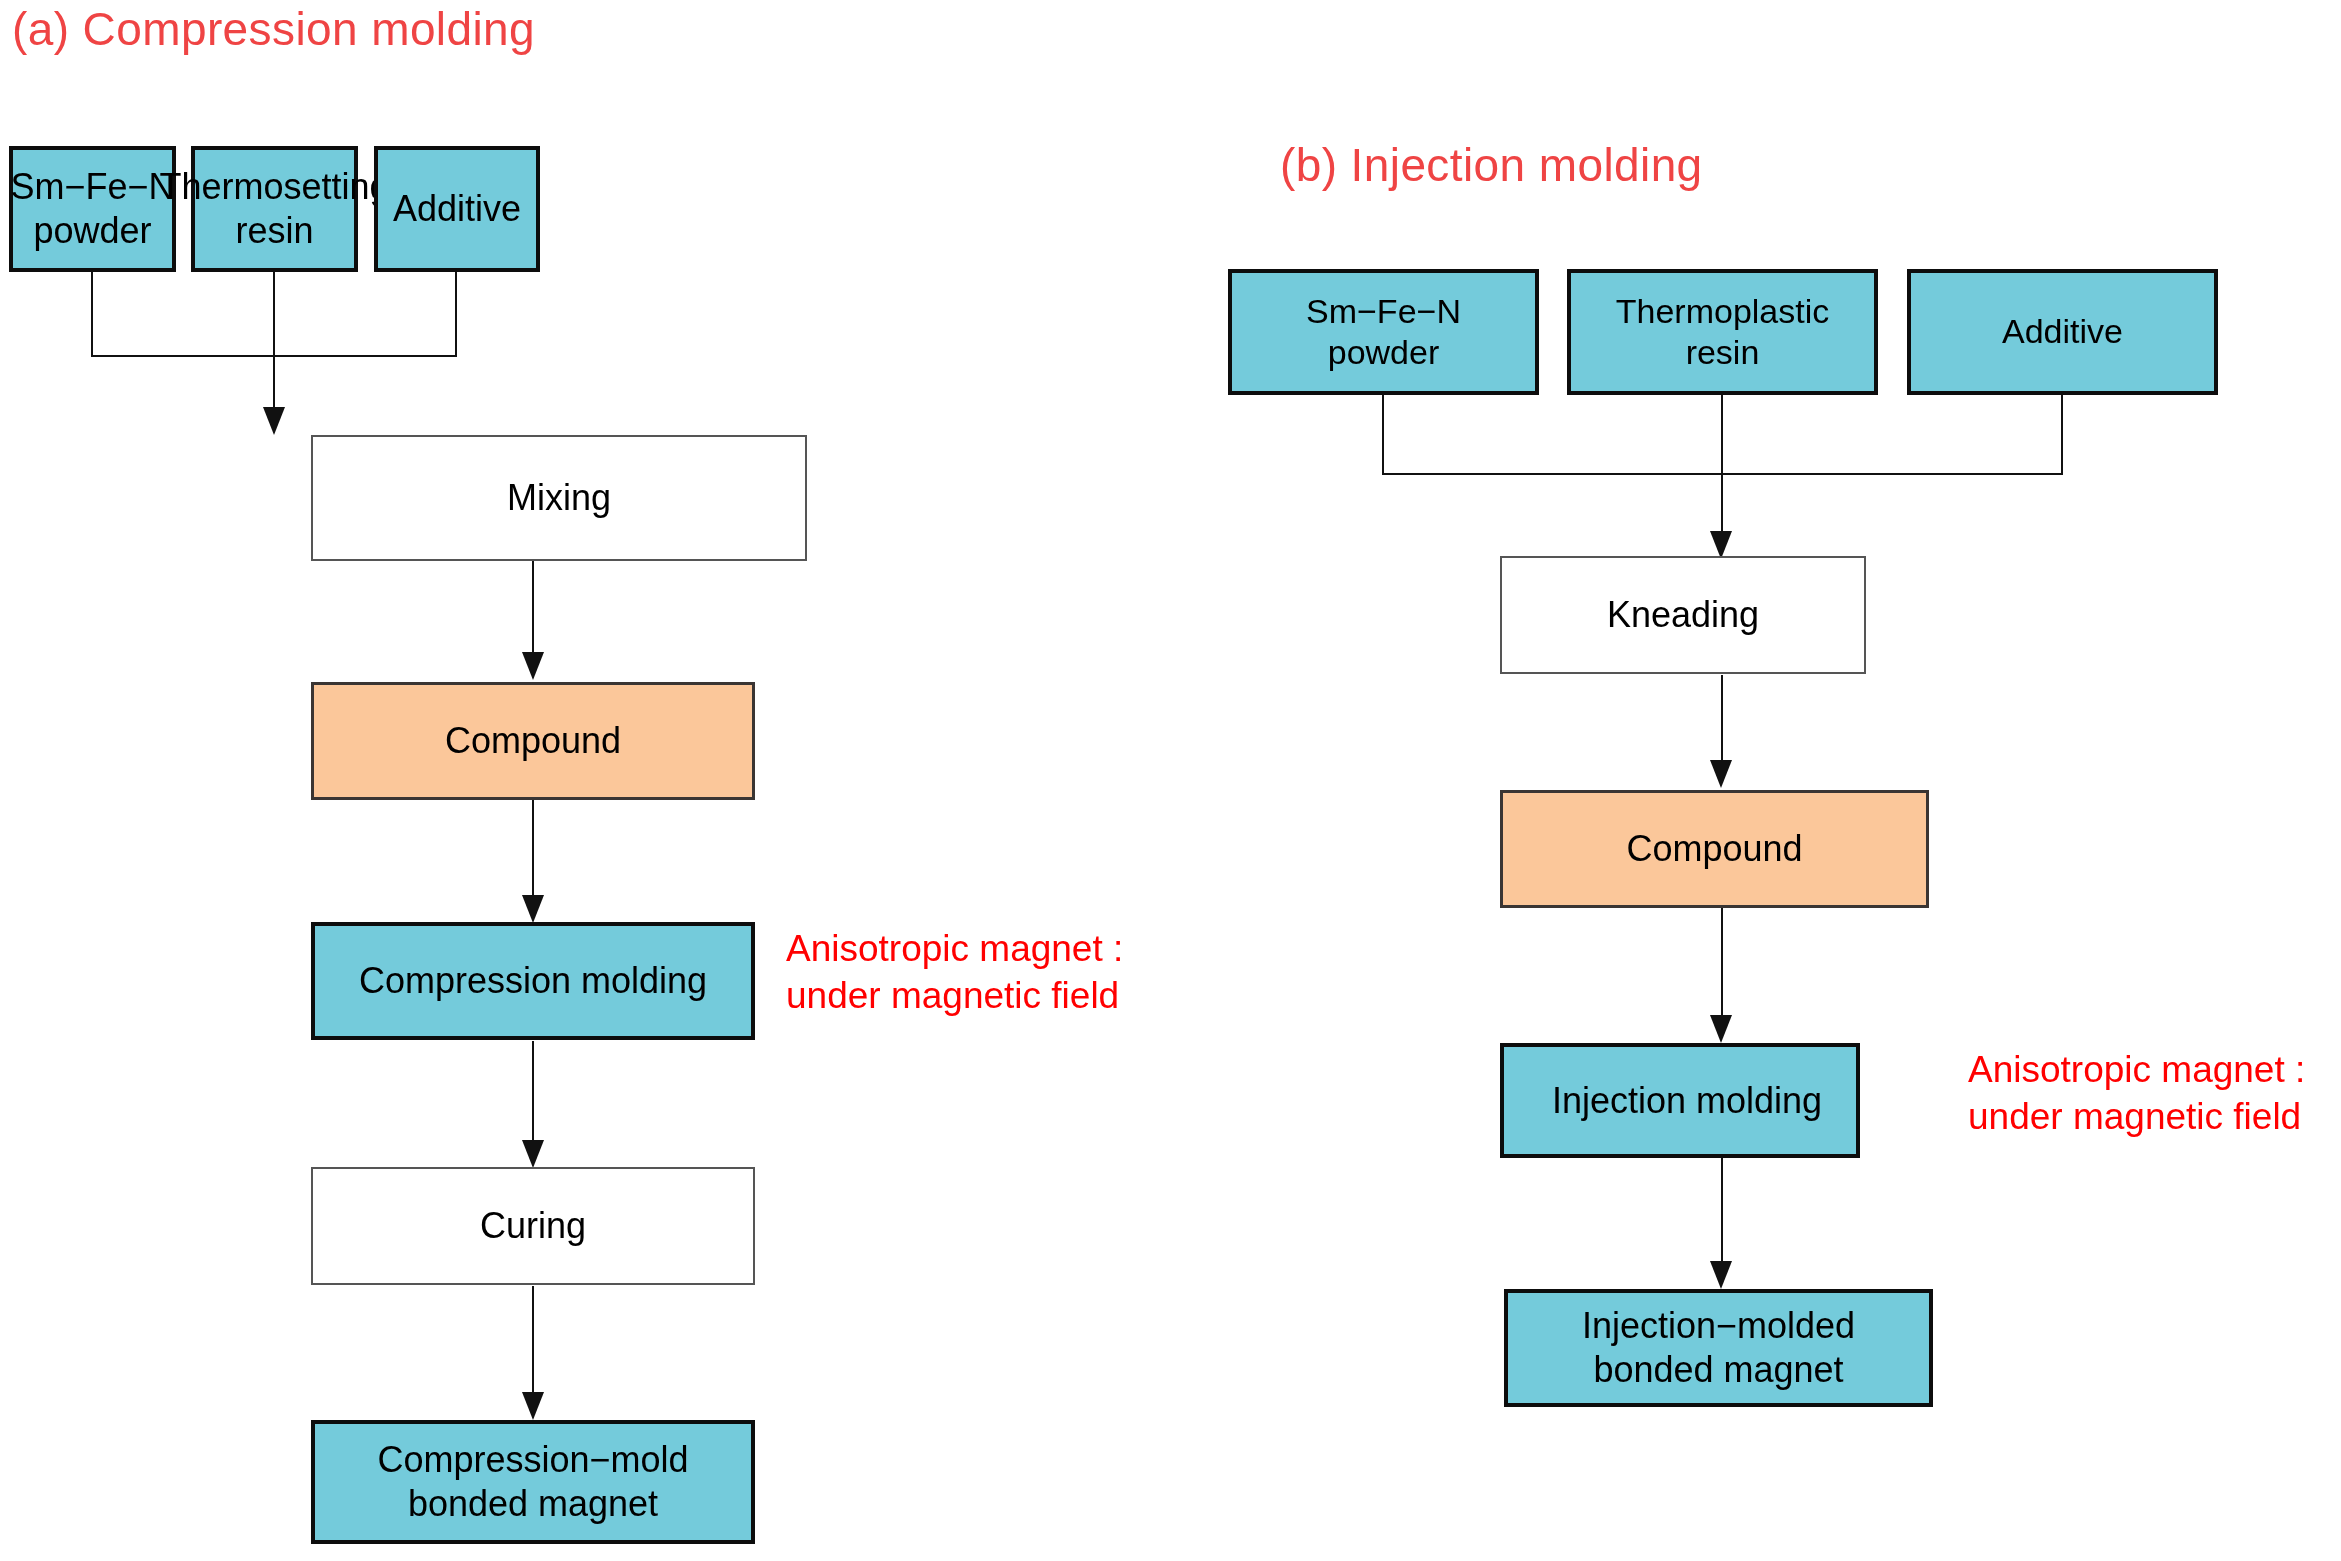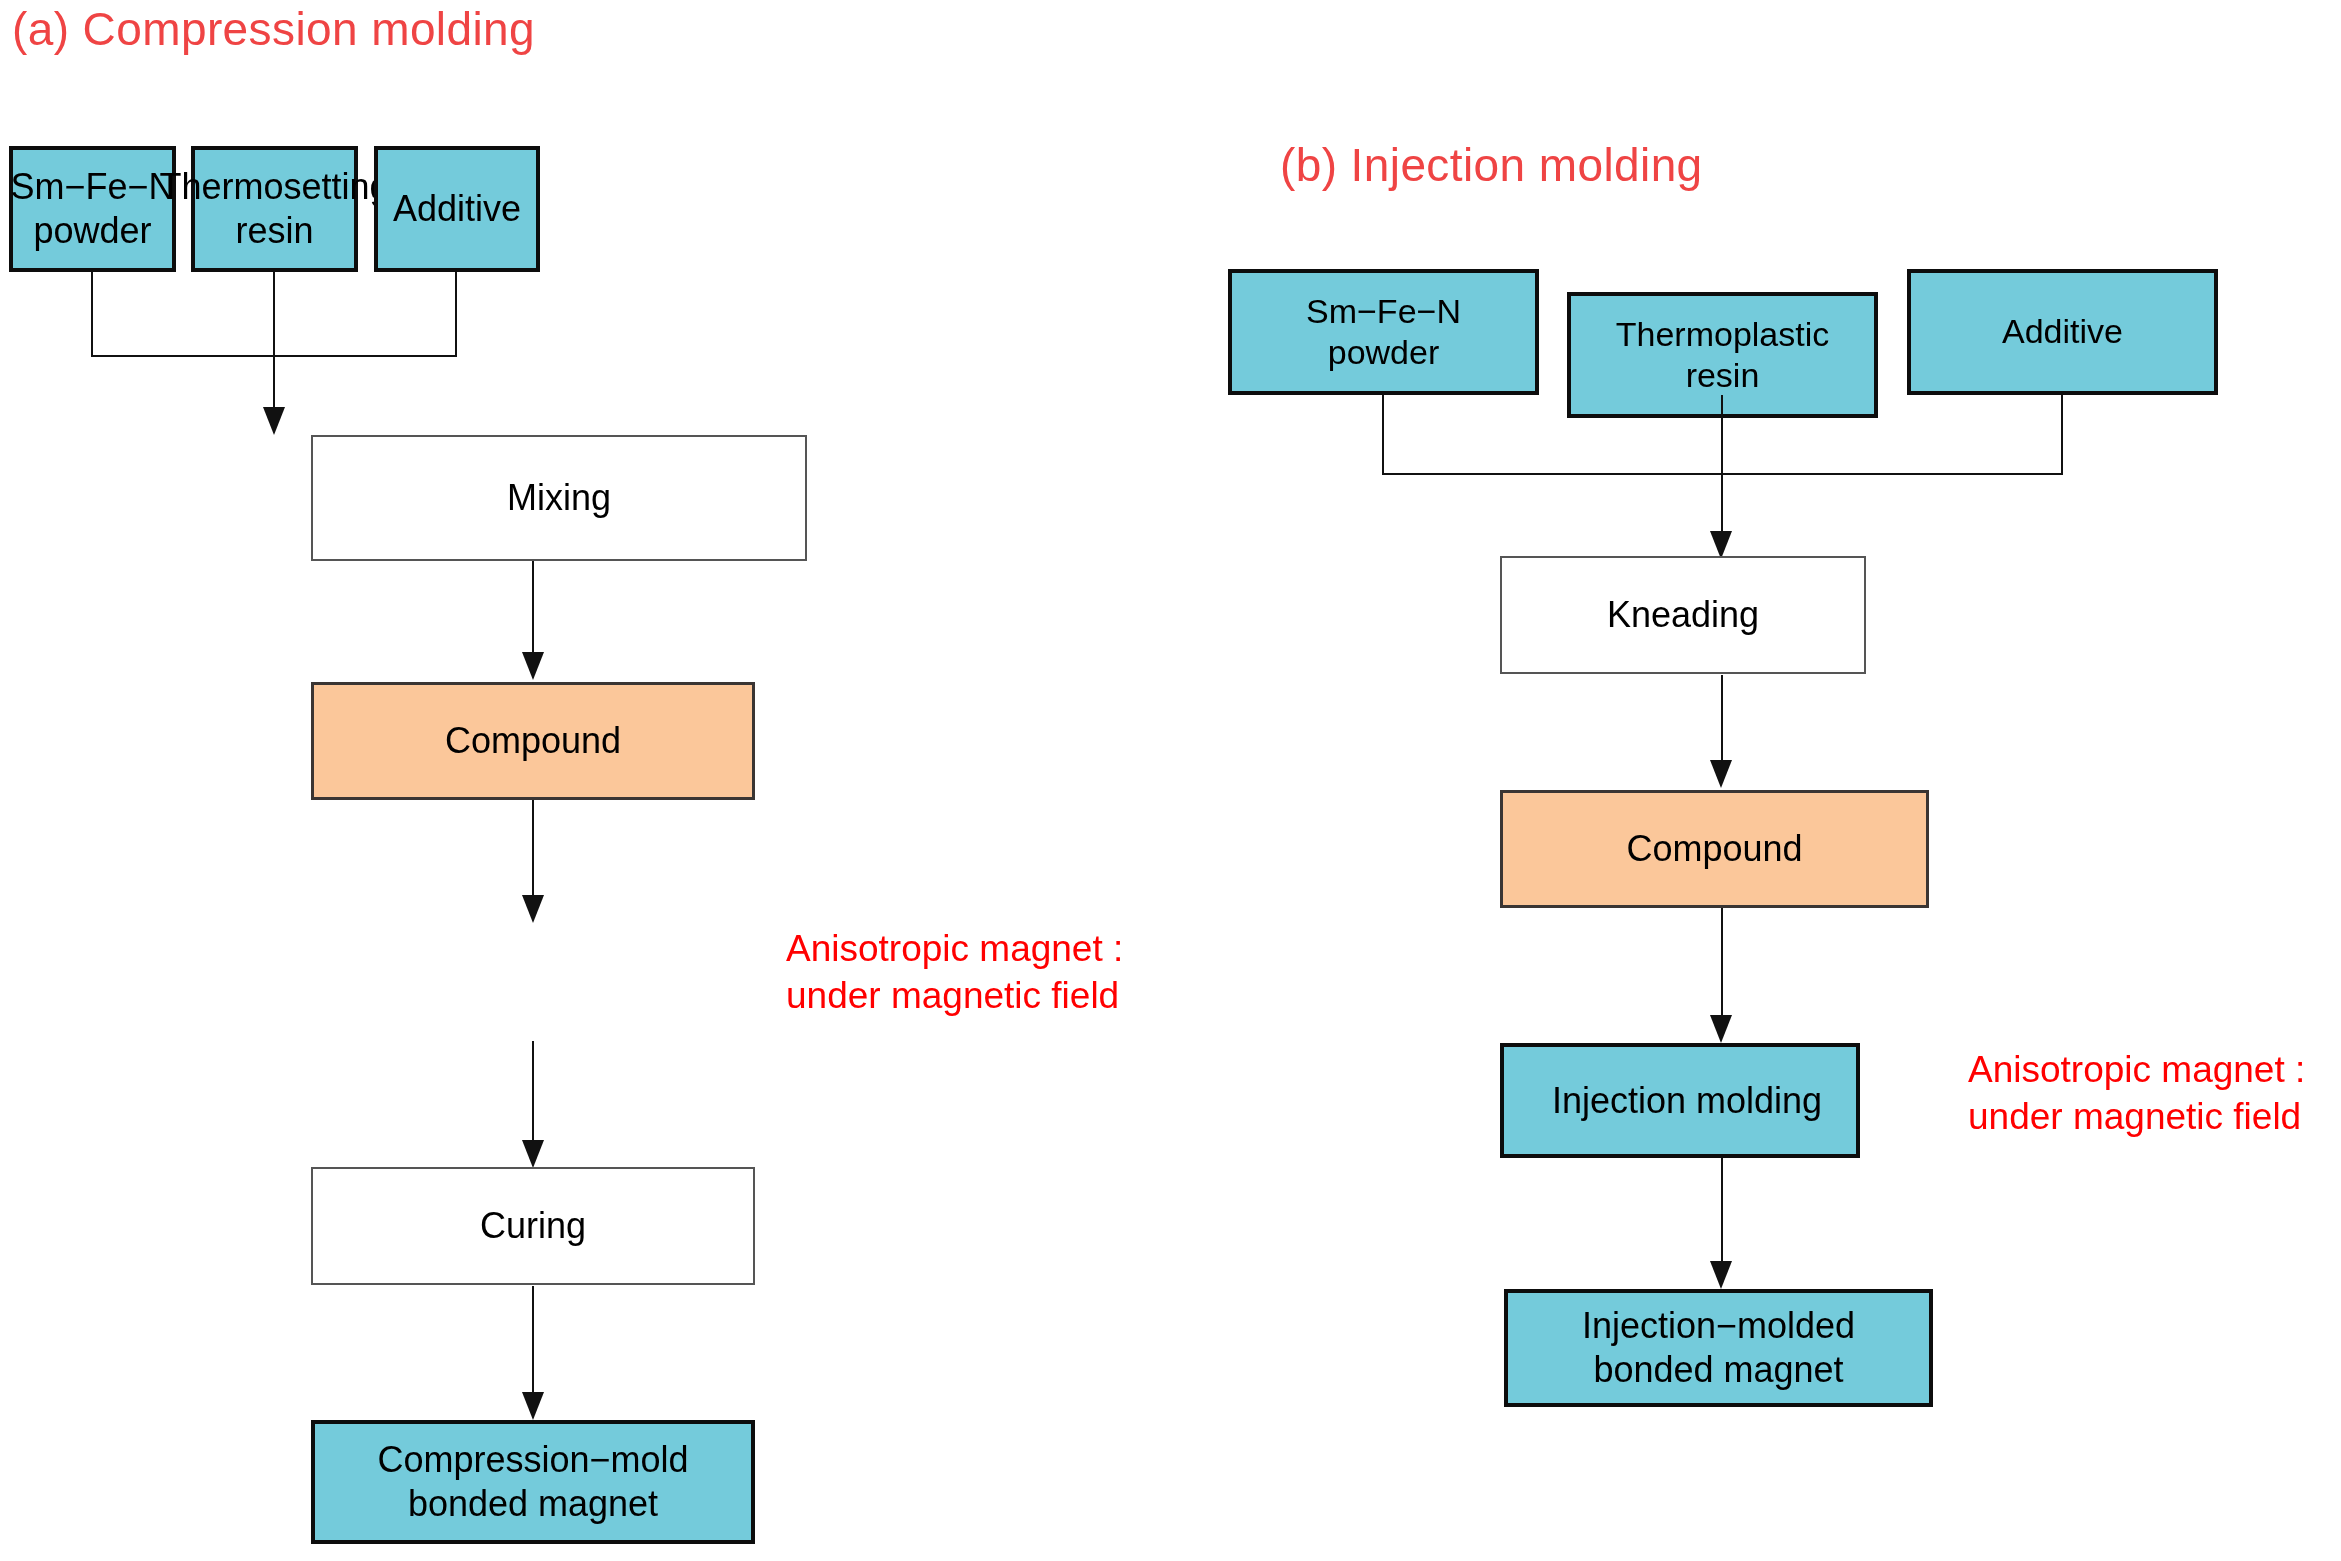--- a/index.html
+++ b/index.html
@@ -138,20 +138,25 @@
 
   <div class="node peach" style="left:311px; top:682px; width:444px; height:118px;">
     <span class="lines">
       <span>Compound</span>
     </span>
   </div>
 
   <div class="vline" style="left:532px; top:800px; height:96px;"></div>
   <div class="arrowhead" style="left:522px; top:895px;"></div>
 
+  <div class="node cyan" style="left:311px; top:922px; width:444px; height:118px;">
+    <span class="lines">
+      <span>Compression molding</span>
+    </span>
+  </div>
 
   <div class="annotation" style="left:786px; top:925px;">
     <span>Anisotropic magnet :</span>
     <span>under magnetic field</span>
   </div>
 
   <div class="vline" style="left:532px; top:1041px; height:101px;"></div>
   <div class="arrowhead" style="left:522px; top:1140px;"></div>
 
   <div class="node plain" style="left:311px; top:1167px; width:444px; height:118px;">
@@ -172,21 +177,21 @@
 
   <div class="panel-caption" style="left:1280px; top:142px;">(b) Injection molding</div>
 
   <div class="node cyan" style="left:1228px; top:269px; width:311px; height:126px; font-size:34px;">
     <span class="lines">
       <span>Sm−Fe−N</span>
       <span>powder</span>
     </span>
   </div>
 
-  <div class="node cyan" style="left:1567px; top:269px; width:311px; height:126px; font-size:34px;margin-top:23px;">
+  <div class="node cyan" style="left:1567px; top:269px; width:311px; height:126px; font-size:34px;">
     <span class="lines">
       <span>Thermoplastic</span>
       <span>resin</span>
     </span>
   </div>
 
   <div class="node cyan" style="left:1907px; top:269px; width:311px; height:126px; font-size:34px;">
     <span class="lines">
       <span>Additive</span>
     </span>

